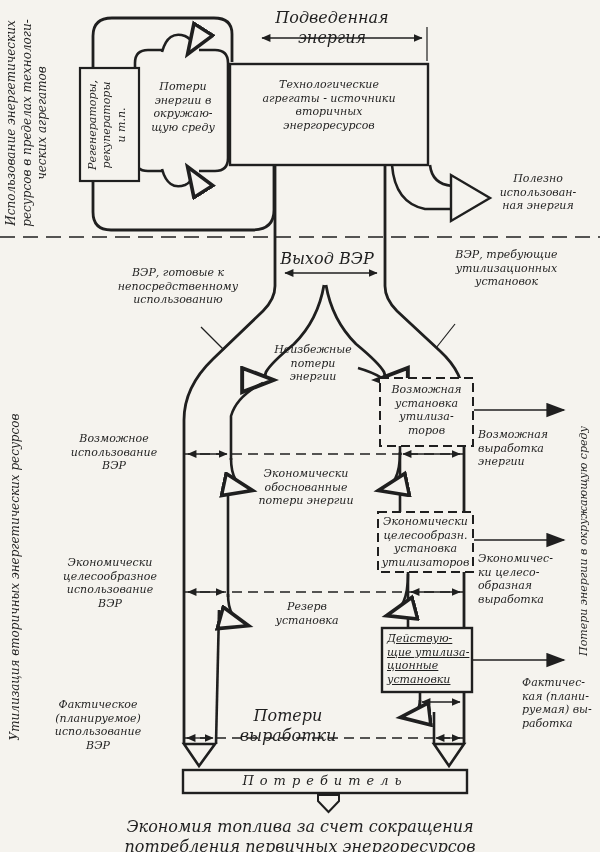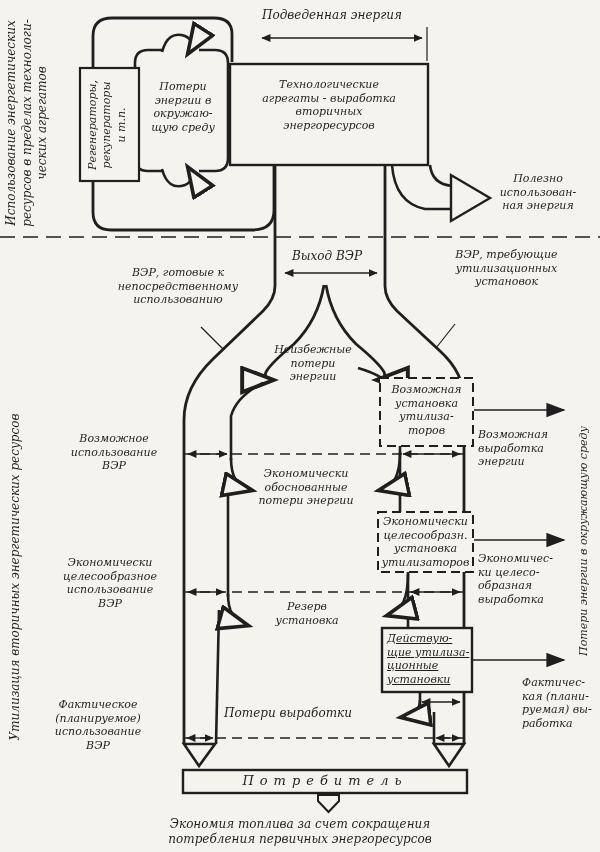--- a/index.html
+++ b/index.html
@@ -5,21 +5,21 @@
   html,body{margin:0;padding:0;}
   .page{position:relative;width:600px;height:852px;background:#f5f3ee;overflow:hidden;
         font-family:"DejaVu Serif",serif;color:#1f1f1f;}
   svg{position:absolute;left:0;top:0;}
   .lbl{position:absolute;white-space:pre-line;text-align:center;
        font:italic 11px/1.24 "DejaVu Serif",serif;color:#1f1f1f;}
   .lblL{text-align:left;}
   .vlbl{position:absolute;white-space:pre-line;text-align:center;
         font:italic 12px/1.3 "DejaVu Serif",serif;color:#1f1f1f;
         transform:rotate(-90deg);transform-origin:0 0;}
-  .big{font-size:12px;}
+  .big{font-size:16px;}
   .sp{letter-spacing:6px;font-size:13px;}
 </style>
 </head>
 <body>
 
 <div class="page">
 
 <svg width="600" height="852" viewBox="0 0 600 852">
   <defs>
     <marker id="ae" markerWidth="8" markerHeight="7" refX="6.5" refY="3" orient="auto">
@@ -118,21 +118,21 @@
 <div class="vlbl" style="left:86px;top:179px;width:108px;height:52px;font-size:11px;">Регенераторы,
 рекуператоры
 и т.п.</div>
 
 <div class="lbl" style="left:138px;top:80px;width:90px;">Потери
 энергии в
 окружаю-
 щую среду</div>
 <div class="lbl big" style="left:258px;top:8px;width:148px;">Подведенная энергия</div>
 <div class="lbl" style="left:232px;top:78px;width:194px;">Технологические
-агрегаты - выработка
+агрегаты - источники
 вторичных
 энергоресурсов</div>
 <div class="lbl" style="left:482px;top:172px;width:112px;">Полезно
 использован-
 ная энергия</div>
 
 <div class="lbl big" style="left:272px;top:249px;width:110px;">Выход ВЭР</div>
 <div class="lbl" style="left:88px;top:266px;width:180px;">ВЭР, готовые к
 непосредственному
 использованию</div>

